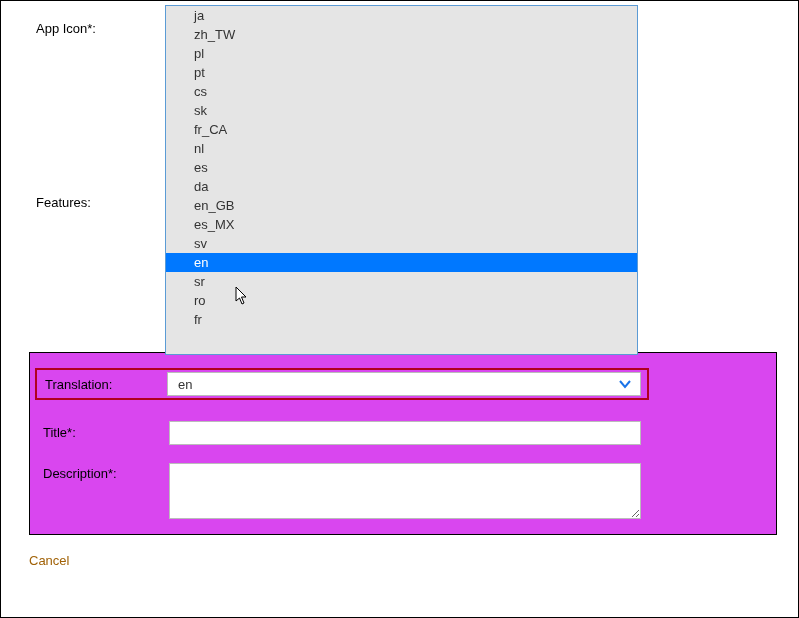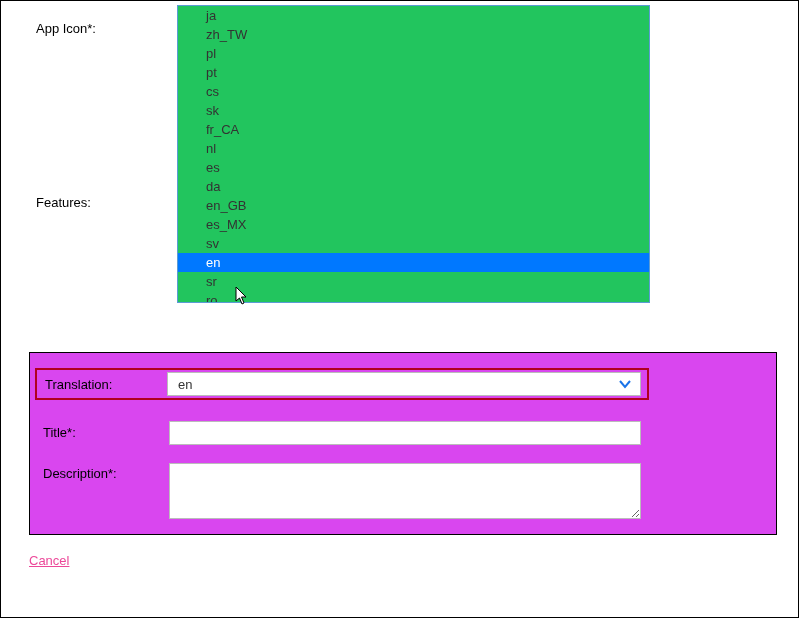--- a/index.html
+++ b/index.html
@@ -8,26 +8,26 @@
     font-size: 13px;
     background: #fff;
     width: 799px;
     height: 618px;
     border: 1px solid #000;
     position: relative;
     padding: 0;
   }
   .listbox {
     position: absolute;
-    left: 176px;
+    left: 164px;
     top: 4px;
     width: 473px;
-    height: 298px;
+    height: 350px;
     border: 1px solid #5b9bd5;
-    background: #22c55e;
+    background: #e5e5e5;
     overflow: hidden;
     z-index: 20;
   }
   .listbox-inner {
     height: 100%;
     overflow-y: scroll;
   }
   .listbox-inner::-webkit-scrollbar {
     width: 16px;
   }
@@ -143,24 +143,23 @@
   .create-btn {
     background: #a6a6a6;
     color: #fff;
     border: none;
     padding: 8px 20px;
     font-size: 13px;
     font-weight: bold;
     cursor: pointer;
   }
   .cancel-link {
-    color: #ec4899;
-    font-size: 13px;
-    cursor: pointer;
-    text-decoration: underline;
+    color: #a16207;
+    font-size: 13px;
+    cursor: pointer;
   }
   .cursor {
     position: absolute;
     left: 234px;
     top: 285px;
     width: 14px;
     height: 20px;
     z-index: 50;
     pointer-events:none;
   }

